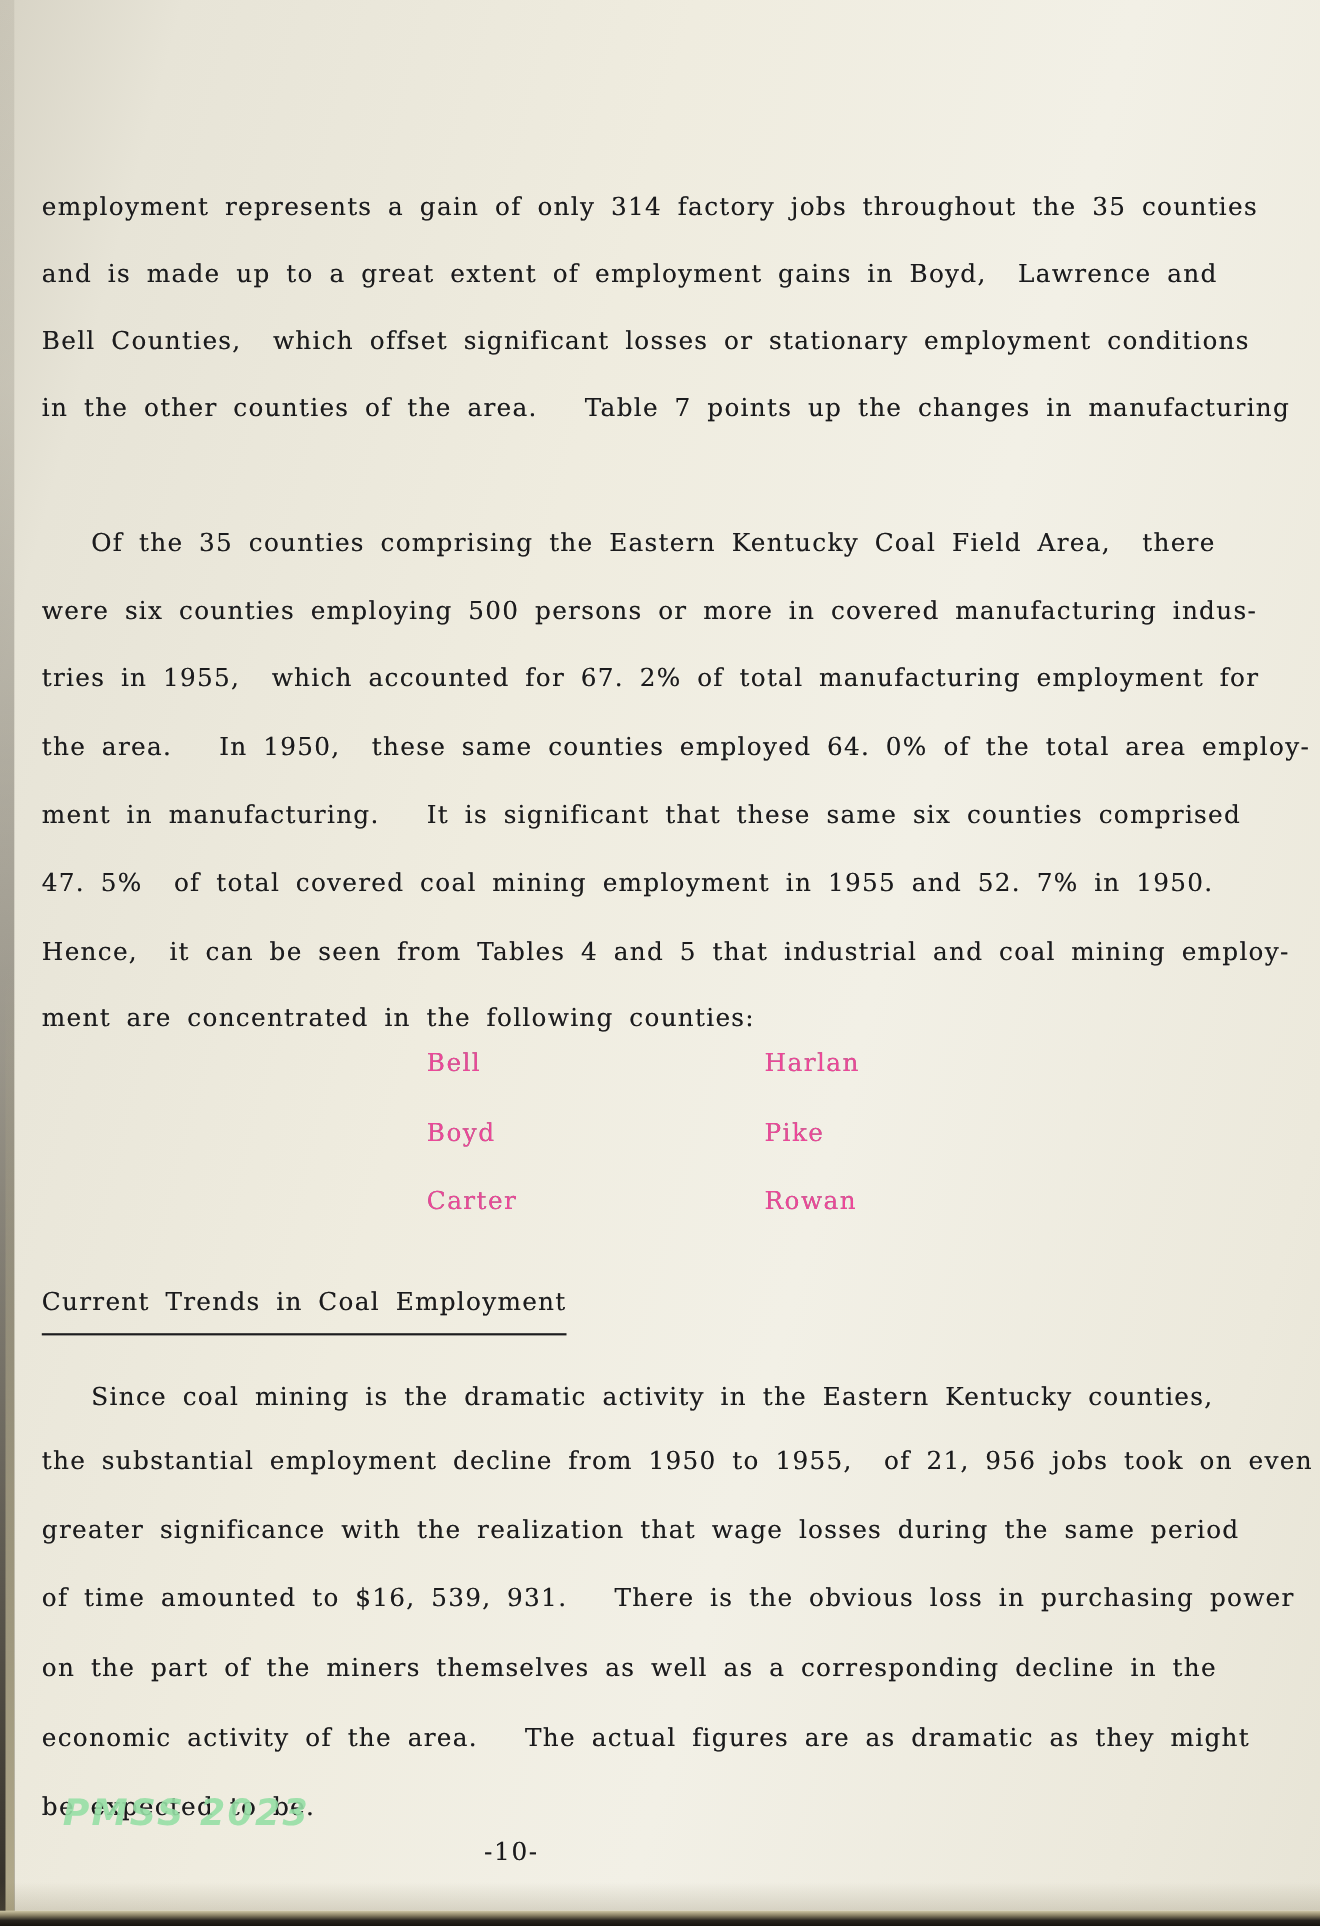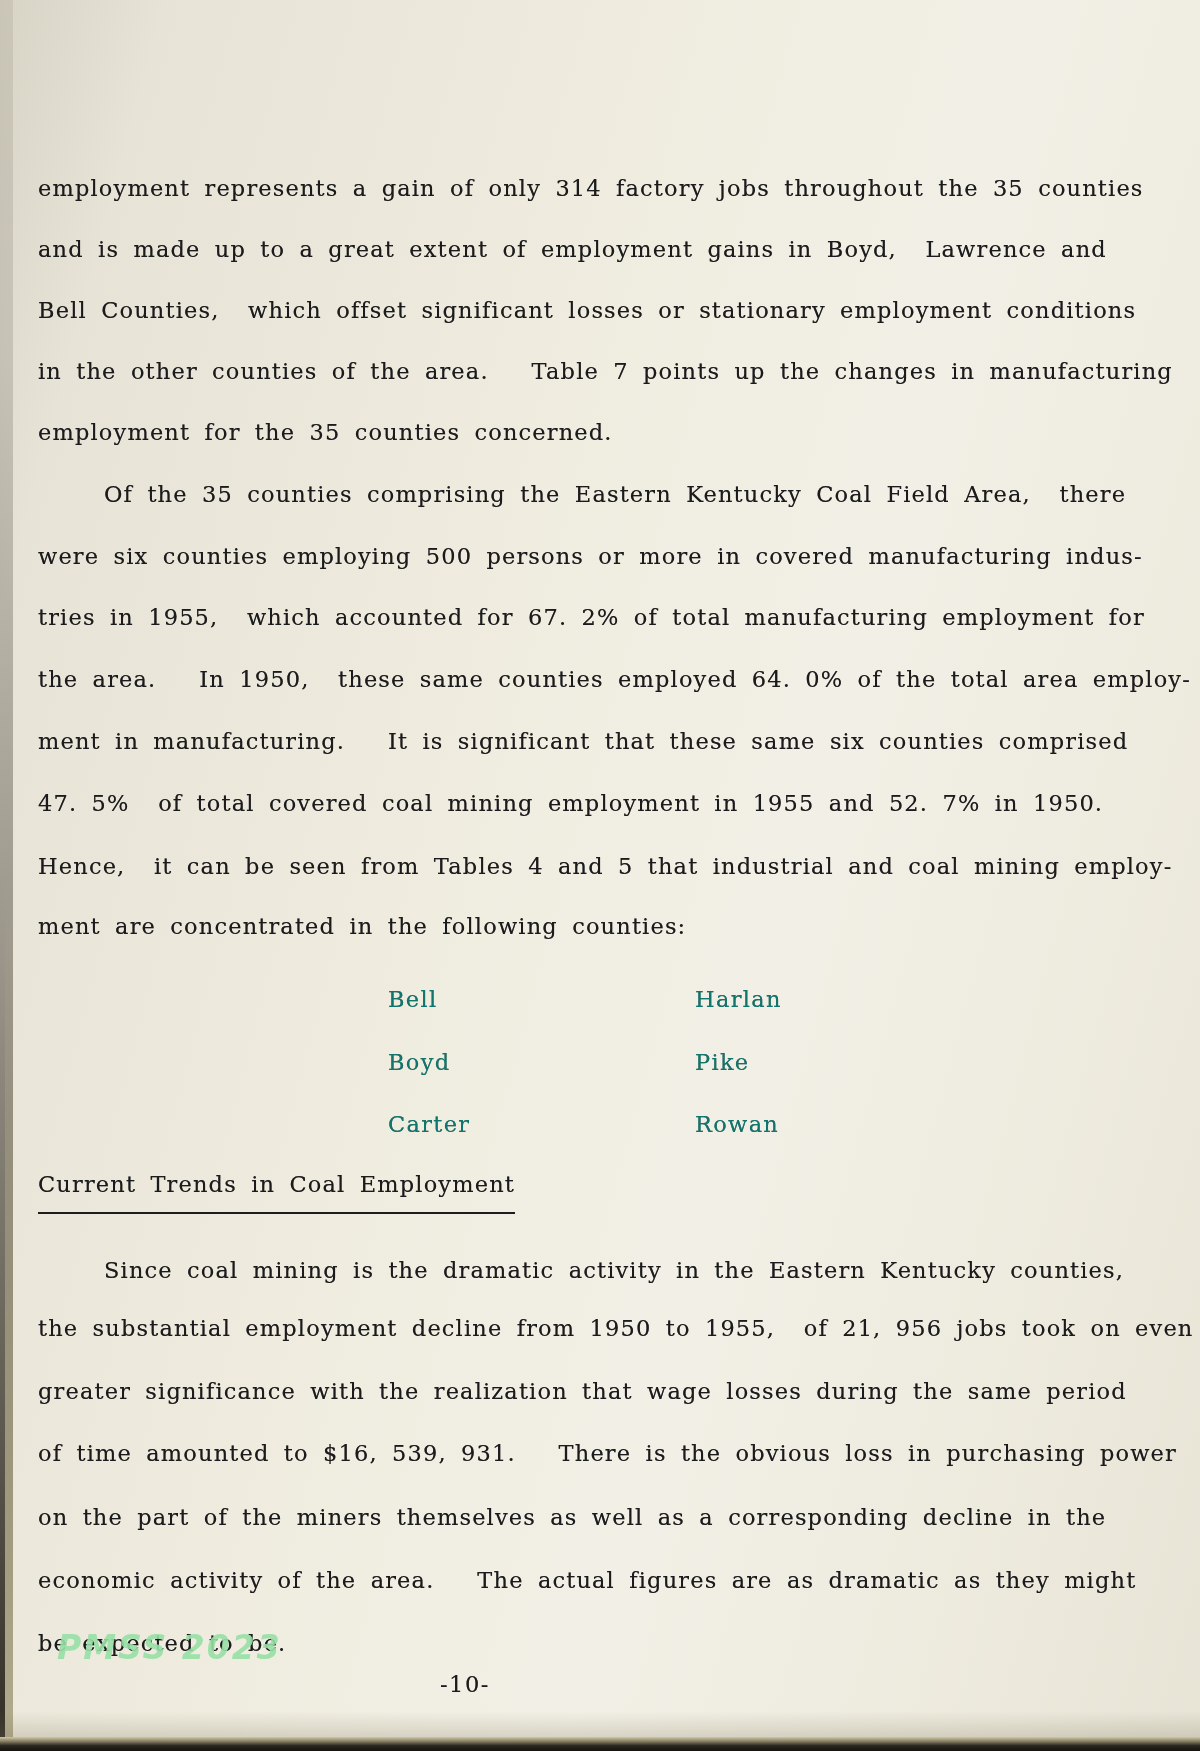--- a/index.html
+++ b/index.html
@@ -31,23 +31,23 @@
   }
   
   .line{
     position:absolute;left:38px;
     font-size:22.5px;color:#1b1b1d;
     letter-spacing:1.15px;word-spacing:6px;
     white-space:pre;
     text-shadow:0 0 0.5px rgba(25,25,25,0.55);
     margin-top:16px;
   }
-  .indent{left:104px;text-align:right;}
-  .county{position:absolute;font-size:22.5px;color:#0f766e;letter-spacing:1.3px;
-    text-shadow:0 0 0.5px rgba(25,25,25,0.55);margin-top:32px;}
+  .indent{left:83px;text-align:right;}
+  .county{position:absolute;font-size:22.5px;color:#ec4899;letter-spacing:1.3px;
+    text-shadow:0 0 0.5px rgba(25,25,25,0.55);}
   .heading{
     position:absolute;left:38px;top:1171px;
     font-size:22.5px;color:#1b1b1d;letter-spacing:1.15px;word-spacing:6px;
     padding-bottom:15px;border-bottom:2.5px solid #1d1d1f;white-space:pre;
     text-shadow:0 0 0.5px rgba(25,25,25,0.55);
   }
   .watermark{
     position:absolute;left:57px;top:1628px;
     font-family:"DejaVu Sans","Liberation Sans",sans-serif;
     font-size:33px;font-weight:bold;letter-spacing:2px;
@@ -61,21 +61,20 @@
 </style>
 </head>
 <body>
 
 <div class="page">
 
   <div class="line" style="top:159px">employment represents a gain of only 314 factory jobs throughout the 35 counties</div>
   <div class="line" style="top:281px">Bell Counties,  which offset significant losses or stationary employment conditions</div>
   <div class="line" style="top:220px">and is made up to a great extent of employment gains in Boyd,  Lawrence and</div>
   <div class="line" style="top:342px">in the other counties of the area.   Table 7 points up the changes in manufacturing</div>
-  <div class="line" style="top:403px">employment for the 35 counties concerned.</div>
 
   <div class="line indent" style="top:465px">Of the 35 counties comprising the Eastern Kentucky Coal Field Area,  there</div>
   <div class="line" style="top:527px">were six counties employing 500 persons or more in covered manufacturing indus-</div>
   <div class="line" style="top:588px">tries in 1955,  which accounted for 67. 2% of total manufacturing employment for</div>
   <div class="line" style="top:650px">the area.   In 1950,  these same counties employed 64. 0% of the total area employ-</div>
   <div class="line" style="top:712px">ment in manufacturing.   It is significant that these same six counties comprised</div>
   <div class="line" style="top:774px">47. 5%  of total covered coal mining employment in 1955 and 52. 7% in 1950.</div>
   <div class="line" style="top:837px">Hence,  it can be seen from Tables 4 and 5 that industrial and coal mining employ-</div>
   <div class="line" style="top:897px">ment are concentrated in the following counties:</div>
 

